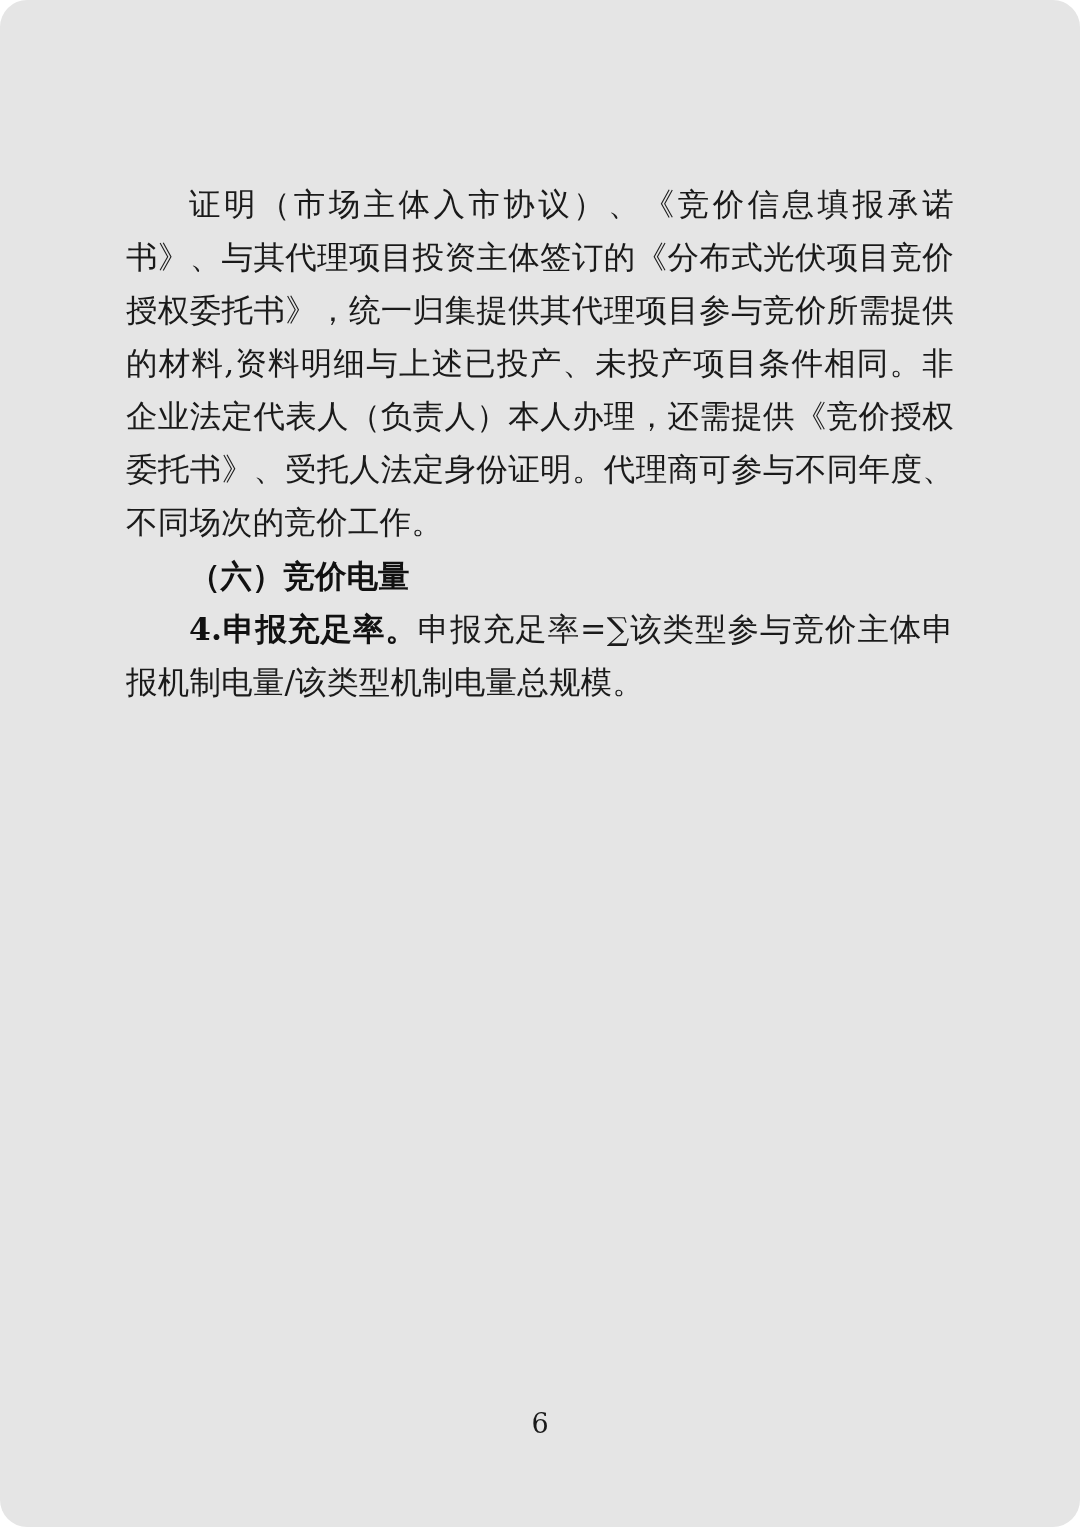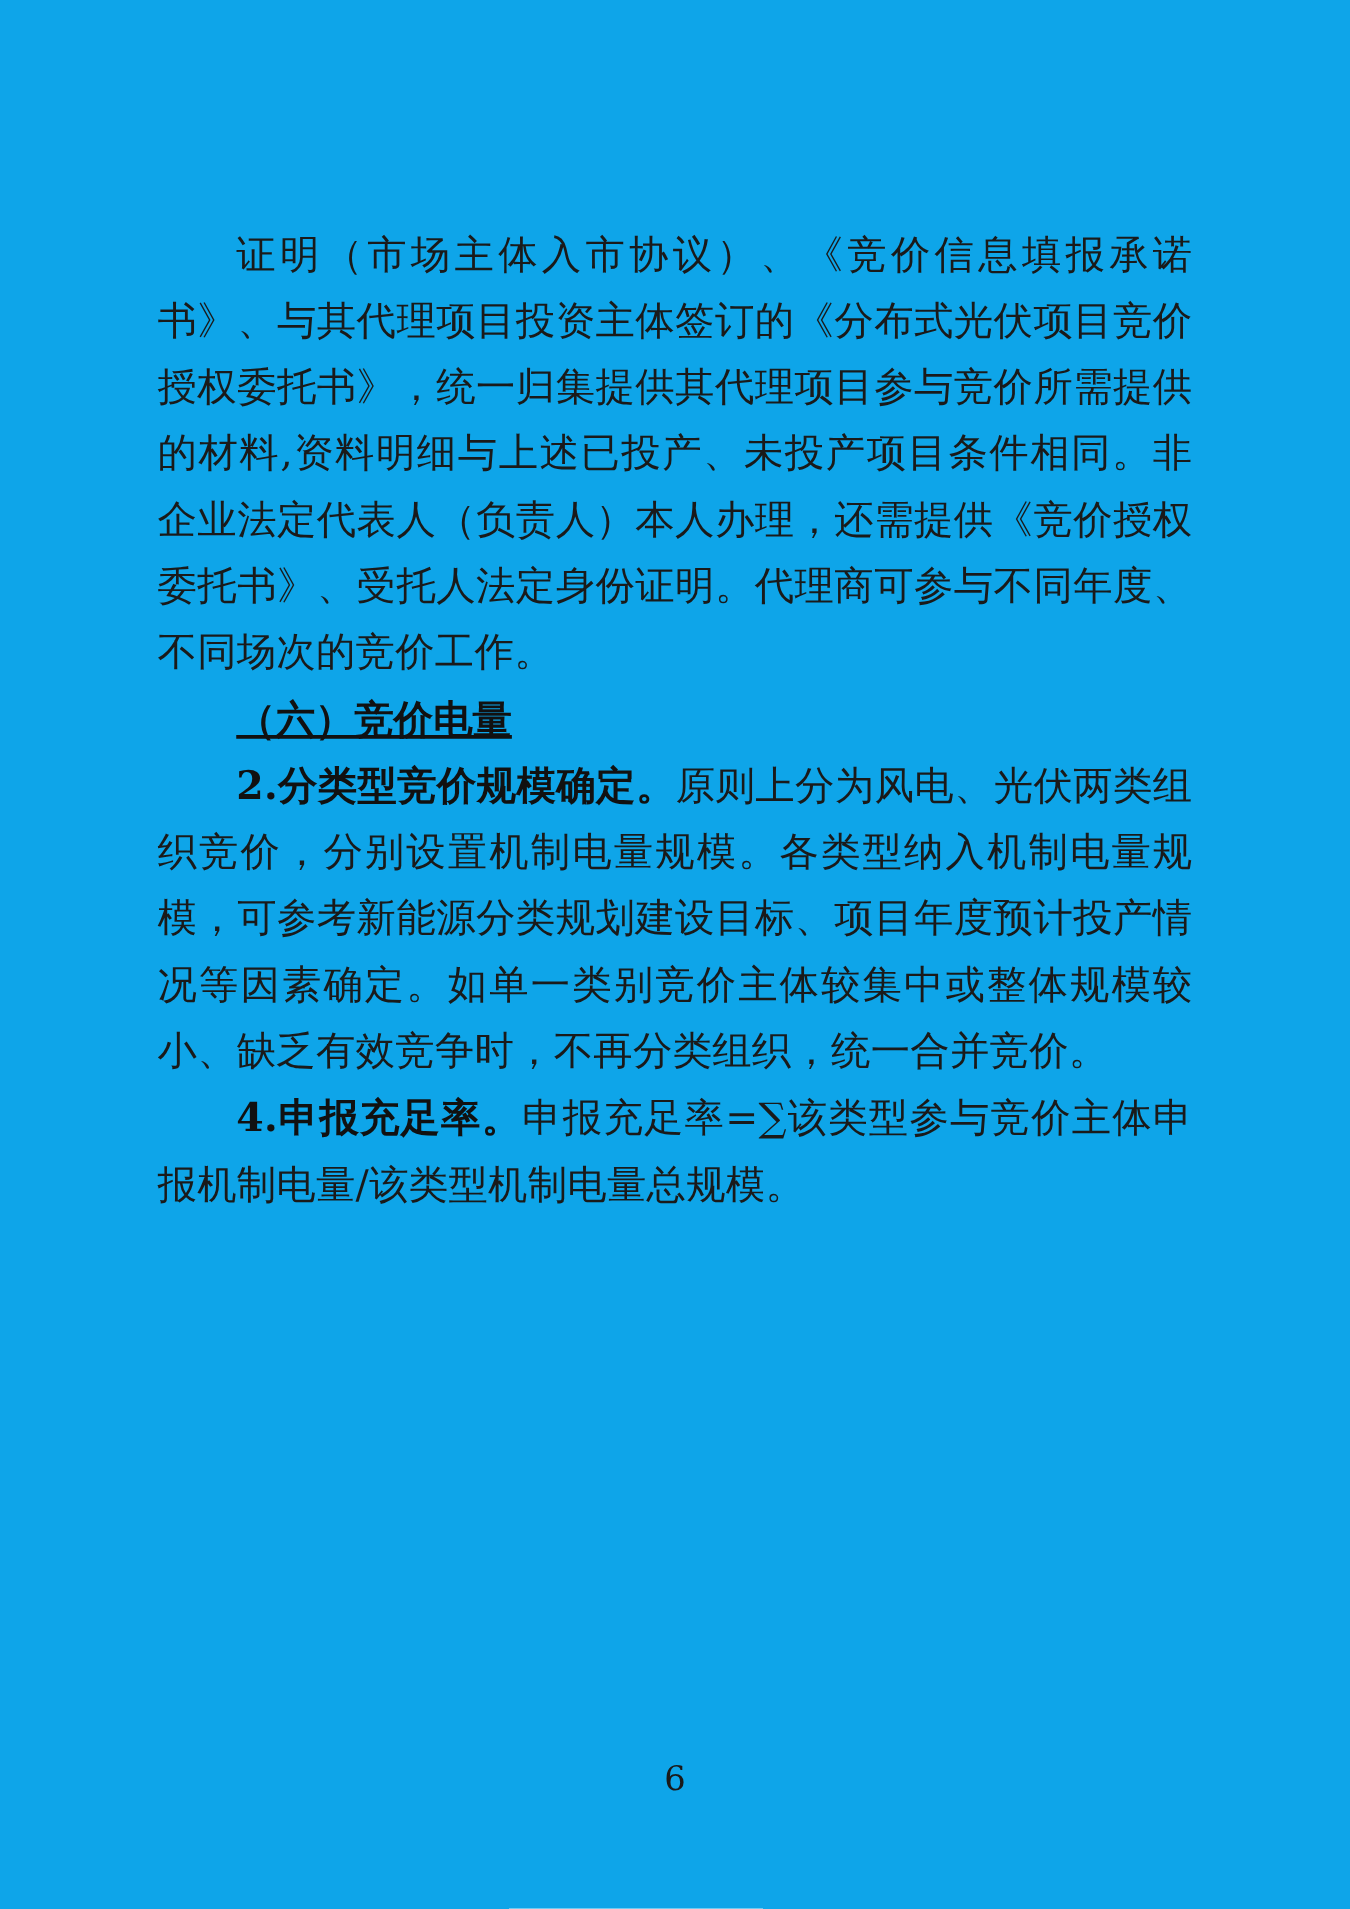--- a/index.html
+++ b/index.html
@@ -4,24 +4,25 @@
 <style>
   html, body {
     margin: 0;
     padding: 0;
     background: #ffffff;
   }
   .page {
     position: relative;
     width: 1080px;
     height: 1527px;
-    background: #0ea5e9;
+    background: #e5e5e5;
     margin: 0 auto;
     box-sizing: border-box;
     overflow: hidden;
+    border-radius: 27px;
   }
   .content {
     position: absolute;
     left: 126px;
     top: 178px;
     width: 828px;
   }
   .para {
     font-family: "DejaVu Serif", "Liberation Serif", serif;
     font-size: 31.5px;
@@ -36,21 +37,20 @@
     text-indent: 63px;
   }
   .heading {
     font-family: "DejaVu Serif", "Liberation Serif", serif;
     font-size: 31.5px;
     line-height: 53px;
     color: #111111;
     font-weight: bold;
     text-indent: 63px;
     margin: 0;
-    text-decoration: underline;
   }
   .lead {
     font-weight: bold;
     color: #111111;
   }
   .body-text {
     font-weight: normal;
   }
   .page-number {
     position: absolute;
@@ -72,23 +72,20 @@
 
     <p class="para indent">
       <span>证明（市场主体入市协议）、《竞价信息填报承诺书》、与其代理项目投资主体签订的《分布式光伏项目竞价授权委托书》，统一归集提供其代理项目参与竞价所需提供的材料,资料明细与上述已投产、未投产项目条件相同。非企业法定代表人（负责人）本人办理，还需提供《竞价授权委托书》、受托人法定身份证明。代理商可参与不同年度、不同场次的竞价工作。</span>
     </p>
 
     <p class="heading">
       <span>（六）竞价电量</span>
     </p>
 
 
-    <p class="para indent">
-      <span class="lead">2.分类型竞价规模确定。</span><span class="body-text">原则上分为风电、光伏两类组织竞价，分别设置机制电量规模。各类型纳入机制电量规模，可参考新能源分类规划建设目标、项目年度预计投产情况等因素确定。如单一类别竞价主体较集中或整体规模较小、缺乏有效竞争时，不再分类组织，统一合并竞价。</span>
-    </p>
 
     <p class="para indent">
       <span class="lead">4.申报充足率。</span><span class="body-text">申报充足率=∑该类型参与竞价主体申报机制电量/该类型机制电量总规模。</span>
     </p>
 
 
   </div>
 
   <div class="page-number">6</div>
 

